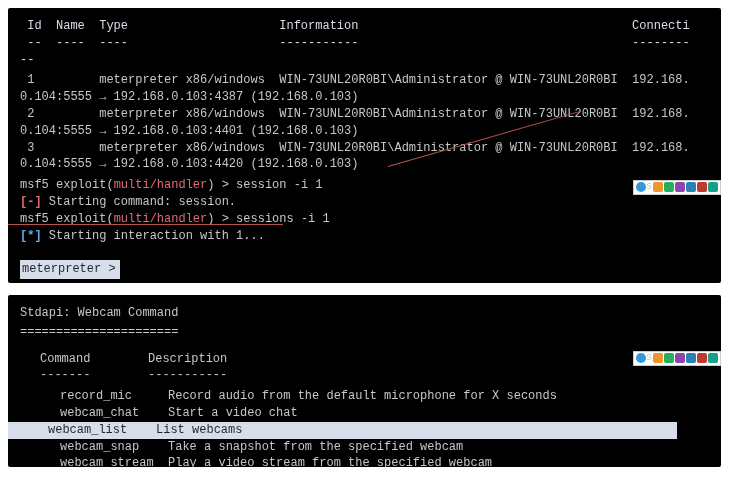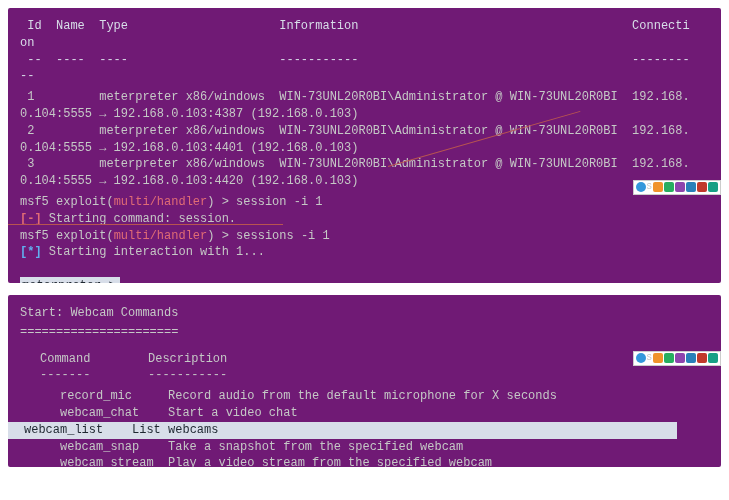--- a/index.html
+++ b/index.html
@@ -6,21 +6,21 @@
   body {
     background: #ffffff;
     font-family: 'Courier New', Consolas, monospace;
     font-size: 12px;
     width: 729px;
     height: 500px;
     overflow: hidden;
     padding: 8px;
   }
   .terminal-panel {
-    background: #701a75;
+    background: #000000;
     color: #c5c8c6;
     padding: 10px 12px 14px 12px;
     border-radius: 2px;
     overflow: hidden;
     line-height: 1.4;
     position: relative;
   }
   .panel1 { height: 275px; margin-bottom: 12px; }
   .panel2 { height: 172px; }
 
@@ -103,21 +103,20 @@
   .wm-circle { background: #3498db; border-radius: 50%; }
 
   .blank4 { height: 4px; }
 </style>
 </head>
 <body>
 
 <div class="terminal-panel panel1">
 
   <div class="hdr-row" id="hdr-row"> Id  Name  Type                     Information                                      Connecti</div>
-  <div class="hdr-row">on</div>
   <div class="dash-row" id="dash-row"> --  ----  ----                     -----------                                      --------</div>
   <div class="dash-row">--</div>
   <div class="blank4"></div>
 
   <div id="sess-container">
       <div class="sess-row"> 1         meterpreter x86/windows  WIN-73UNL20R0BI\Administrator @ WIN-73UNL20R0BI  192.168.</div>
       <div class="sess-row2">0.104:5555 → 192.168.0.103:4387 (192.168.0.103)</div>
       <div class="sess-row"> 2         meterpreter x86/windows  WIN-73UNL20R0BI\Administrator @ WIN-73UNL20R0BI  192.168.</div>
       <div class="sess-row2">0.104:5555 → 192.168.0.103:4401 (192.168.0.103)</div>
       <div class="sess-row"> 3         meterpreter x86/windows  WIN-73UNL20R0BI\Administrator @ WIN-73UNL20R0BI  192.168.</div>
@@ -148,31 +147,31 @@
     <span class="wm-icon wm-orange"></span>
     <span class="wm-icon wm-green"></span>
     <span class="wm-icon wm-purple"></span>
     <span class="wm-icon wm-ablue"></span>
     <span class="wm-icon wm-red"></span>
     <span class="wm-icon wm-teal"></span>
   </div>
 </div>
 
 <div class="terminal-panel panel2">
-  <div class="section-title">Start: Webcam Commands</div>
+  <div class="section-title">Stdapi: Webcam Command</div>
   <div class="section-underline">======================</div>
 
   <div class="help-block">
     <div class="help-hdr" id="help-hdr">Command        Description</div>
     <div class="help-dash" id="help-dash">-------        -----------</div>
     <div class="blank4"></div>
     <div id="help-rows">
         <div class="help-row">record_mic     Record audio from the default microphone for X seconds</div>
         <div class="help-row">webcam_chat    Start a video chat</div>
-        <div class="hl-row" style="margin-left: -32px; padding-left: 16px; margin-right: -12px;">webcam_list    List webcams</div>
+        <div class="hl-row" style="margin-left: -32px; padding-left: 40px; margin-right: -12px;">webcam_list    List webcams</div>
         <div class="help-row">webcam_snap    Take a snapshot from the specified webcam</div>
         <div class="help-row">webcam_stream  Play a video stream from the specified webcam</div>
       </div>
   </div>
 
   <div class="watermark wm2">
     <span class="wm-icon wm-circle"></span>
     <span>S</span>
     <span class="wm-icon wm-orange"></span>
     <span class="wm-icon wm-green"></span>

